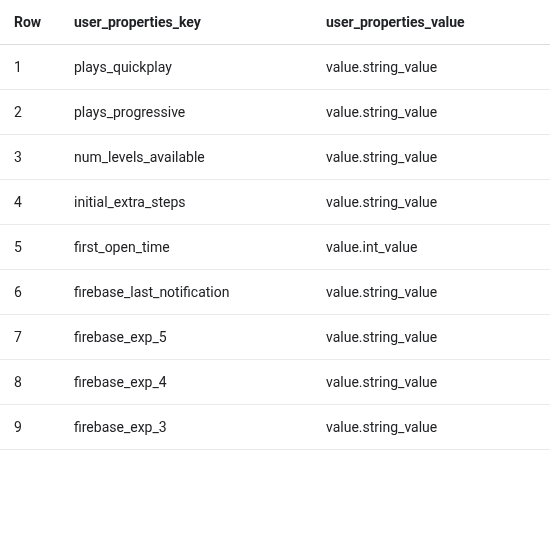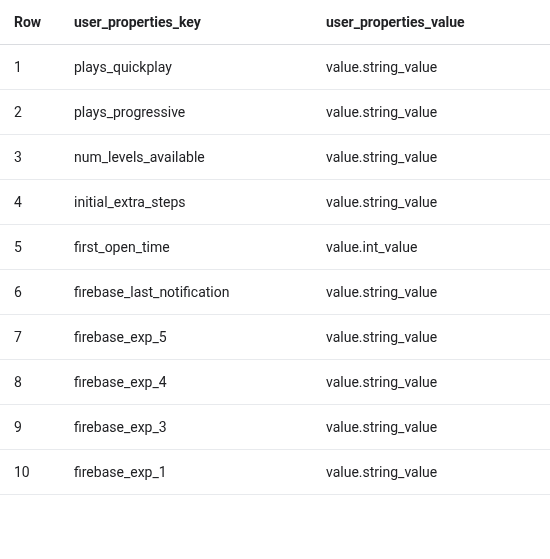--- a/index.html
+++ b/index.html
@@ -102,19 +102,14 @@
       <tr class="data-row">
         <td class="data-cell row-num col-row">8</td>
         <td class="data-cell col-key">firebase_exp_4</td>
         <td class="data-cell col-value">value.string_value</td>
       </tr>
       <tr class="data-row">
         <td class="data-cell row-num col-row">9</td>
         <td class="data-cell col-key">firebase_exp_3</td>
         <td class="data-cell col-value">value.string_value</td>
       </tr>
-      <tr class="data-row">
-        <td class="data-cell row-num col-row">10</td>
-        <td class="data-cell col-key">firebase_exp_1</td>
-        <td class="data-cell col-value">value.string_value</td>
-      </tr>
     </tbody>
 </table>
 
 </body></html>

